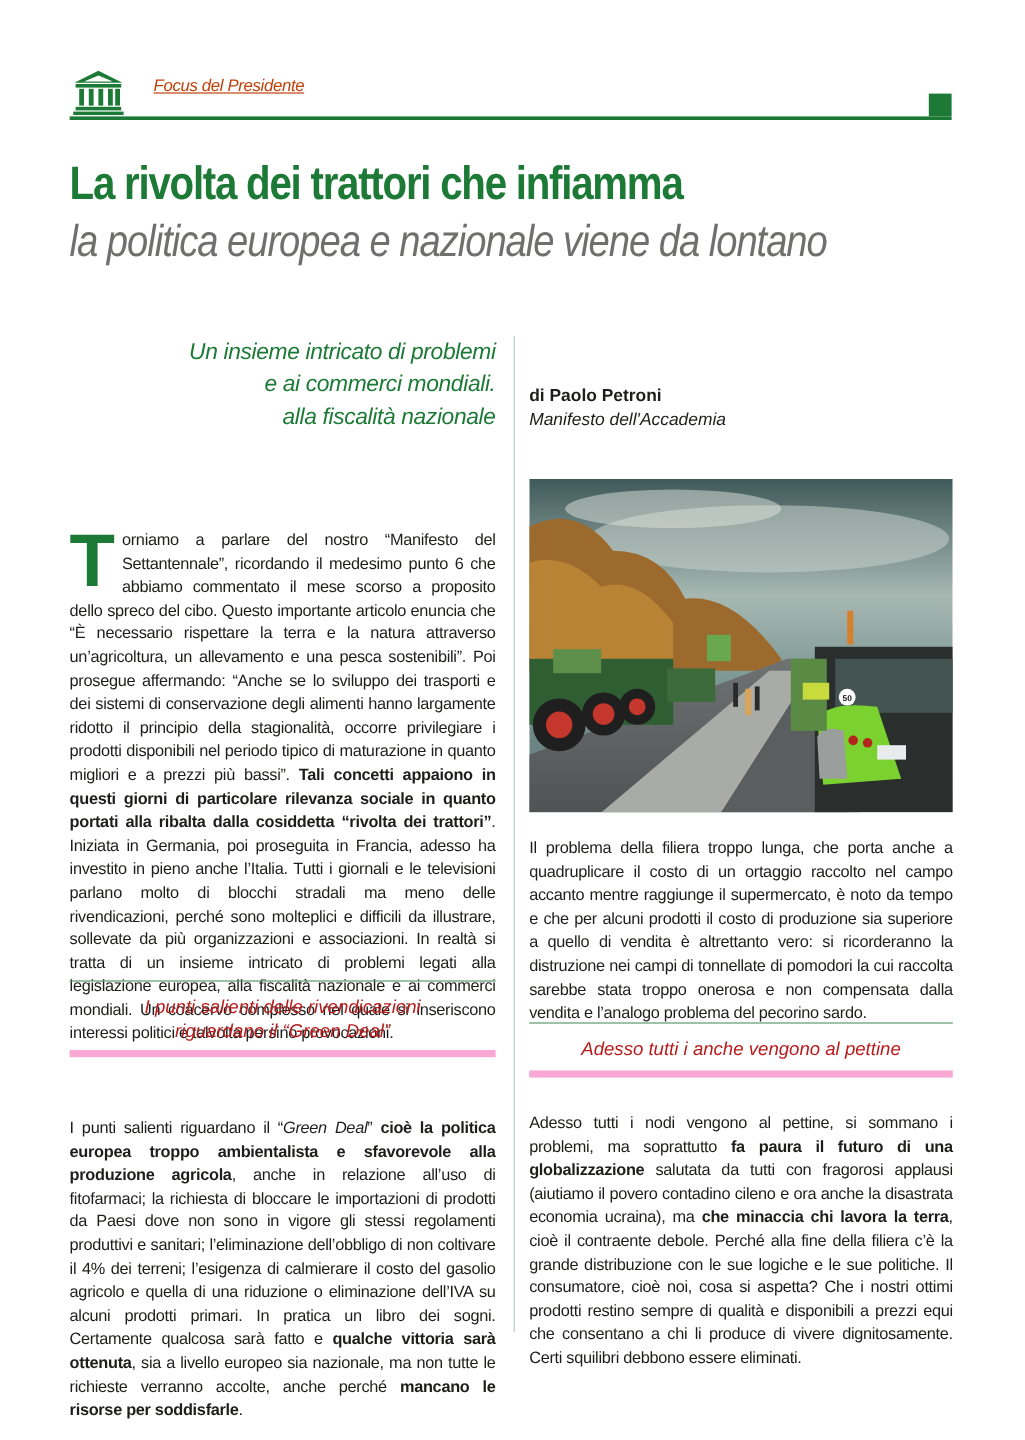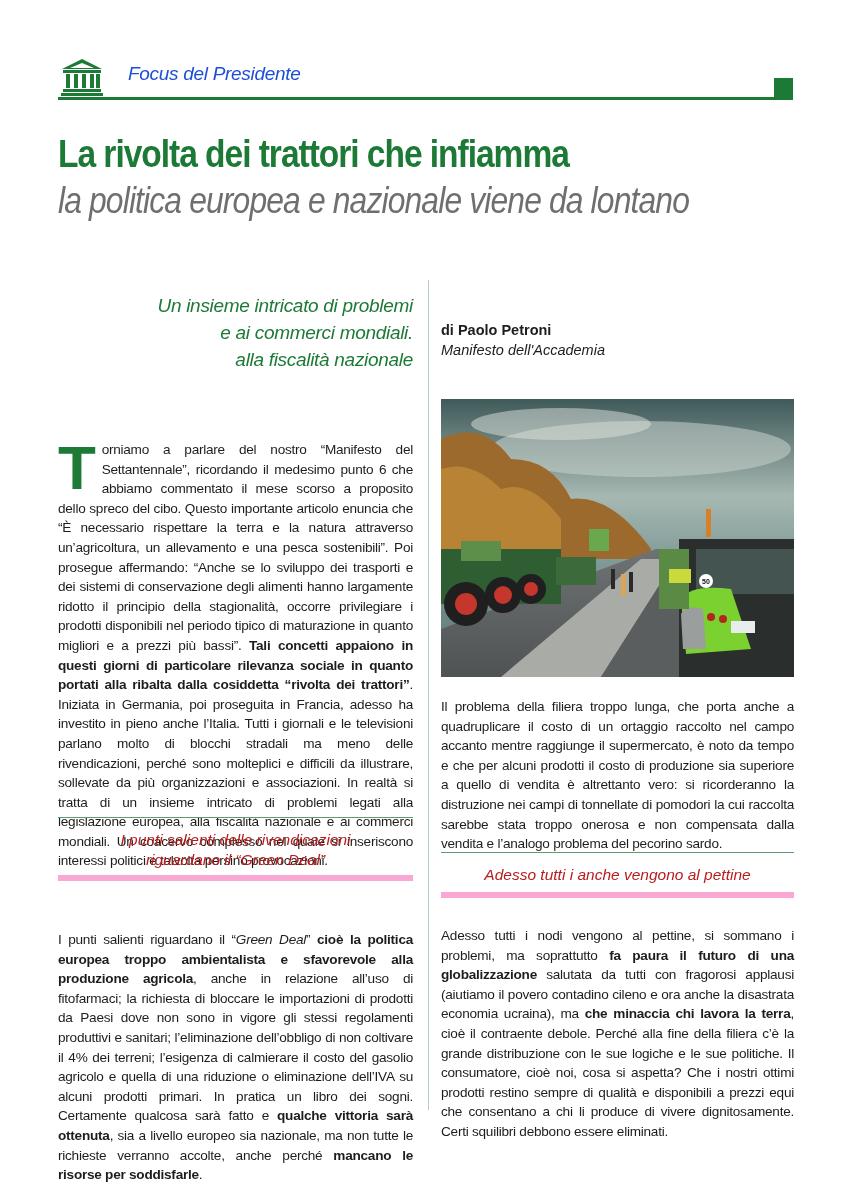--- a/index.html
+++ b/index.html
@@ -1,32 +1,32 @@
 <!DOCTYPE html>
 <html><head>
 <meta charset="utf-8">
 <style>
   html, body { margin: 0; padding: 0; background: #ffffff; }
   body { width: 854px; height: 1200px; position: relative; overflow: hidden;
          font-family: "Liberation Sans", sans-serif; color: #1d1d1b; }
 
   .header { position: absolute; left: 58px; top: 58px; width: 735px; height: 42px; }
   .header-icon { position: absolute; left: 2px; top: 0; width: 44px; height: 38px; }
-  .header-title { position: absolute; left: 70px; top: 5px; font-size: 19px; font-style: italic;
-                  color: #1d4ed8; font-family: "Liberation Sans", sans-serif; letter-spacing: -0.3px; }
+  .header-title { position: absolute; left: 70px; top: 5px; font-size: 14px; font-style: italic;
+                  color: #c2410c; font-family: "Liberation Sans", sans-serif; letter-spacing: -0.3px; text-decoration: underline; }
   .header-rule { position: absolute; left: 0; top: 39px; width: 735px; height: 3px; background: #1c7a36; }
   .header-square { position: absolute; left: 716px; top: 20px; width: 19px; height: 19px; background: #1c7a36; }
 
   .title { position: absolute; left: 58px; top: 132px; font-size: 39px; font-weight: bold; color: #1c7a36;
            letter-spacing: -1.2px; font-family: "Liberation Sans Narrow", "Liberation Sans", sans-serif; white-space: nowrap; transform: scaleX(0.86); transform-origin: left; }
   .subtitle { position: absolute; left: 58px; top: 180px; font-size: 37px; font-style: italic; color: #6f6f6e;
               letter-spacing: -1px; white-space: nowrap; transform: scaleX(0.86); transform-origin: left; }
 
   .lead { position: absolute; right: 441px; top: 280px; text-align: right; font-size: 19px; line-height: 27px;
-          font-style: italic; color: #1c7a36; width: 330px; letter-spacing: -0.3px; margin-top: 12px; }
+          font-style: italic; color: #1c7a36; width: 330px; letter-spacing: -0.3px; }
 
   .divider { position: absolute; left: 428px; top: 280px; width: 1px; height: 830px; background: #b9cdbf; }
 
   .byline { position: absolute; left: 441px; top: 280px; margin-top: 40px; }
   .byline-name { font-weight: bold; font-size: 14.5px; line-height: 20px; }
   .byline-role { font-style: italic; font-size: 14.5px; line-height: 20px; }
 
   .photo { position: absolute; left: 441px; top: 399px; width: 353px; height: 278px; overflow: hidden; }
 
   .col { position: absolute; font-size: 13.6px; line-height: 19.6px; text-align: justify; letter-spacing: -0.25px; }

